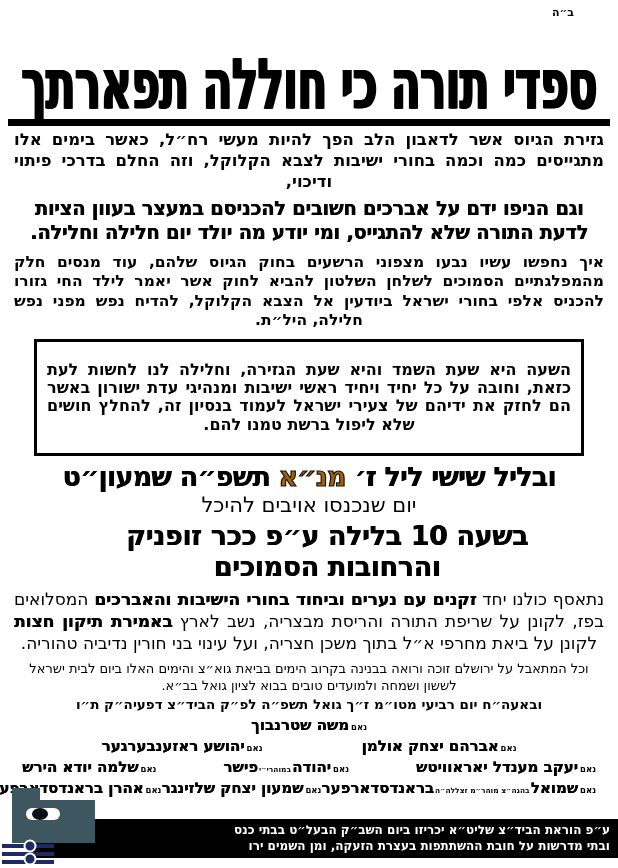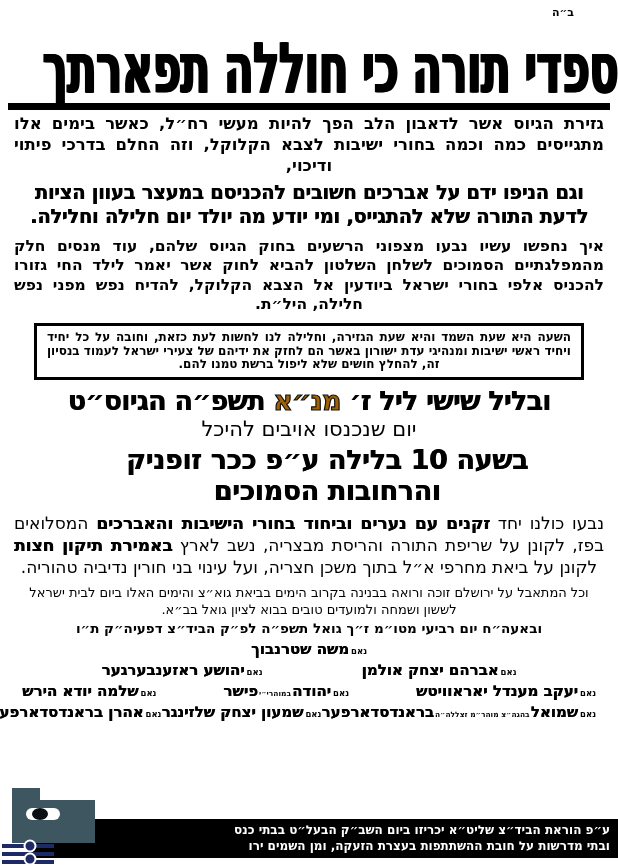--- a/index.html
+++ b/index.html
@@ -3,34 +3,34 @@
 <meta charset="utf-8">
 <style>
   html,body{margin:0;padding:0;}
   body{
     width:618px;height:868px;position:relative;overflow:hidden;
     background:#ffffff;color:#000;direction:rtl;
     font-family:"DejaVu Sans","Liberation Sans",sans-serif;
   }
   .bsd{position:absolute;top:6px;right:44px;font-size:11px;font-weight:bold;}
 
-  .title-wrap{padding-top:12px;height:88px;display:flex;align-items:flex-end;justify-content:flex-start;}
+  .title-wrap{padding-top:28px;height:88px;display:flex;align-items:flex-end;justify-content:center;}
   .title{
     font-size:44px;font-weight:bold;letter-spacing:-1px;white-space:nowrap;line-height:.92;
     transform:scaleY(1.6);transform-origin:50% 100%;
     text-shadow:1px 0 0 #000,-1px 0 0 #000;
   }
   .title-rule{height:7px;background:#000;margin:3px 8px 4px 8px;}
 
   .p1{margin:2px 14px 0;font-size:16.5px;font-weight:bold;line-height:1.26;text-align:justify;text-align-last:center;}
   .p2{margin:5px 10px 0;font-size:19.5px;font-weight:bold;line-height:1.22;text-align:center;
       letter-spacing:-.3px;text-shadow:.5px 0 0 #000;}
   .p3{margin:8px 14px 0;font-size:15.5px;font-weight:bold;line-height:1.26;text-align:justify;text-align-last:center;}
-  .box{border:3px solid #000;margin:8px 34px 0;padding:5px 10px;
-       font-size:12px;font-weight:bold;line-height:1.14;text-align:justify;text-align-last:center;}
+  .box{border:3px solid #000;margin:8px 34px 0;padding:19px 10px;
+       font-size:16px;font-weight:bold;line-height:1.14;text-align:justify;text-align-last:center;}
 
   .ev1{margin-top:5px;text-align:center;font-size:27px;font-weight:bold;letter-spacing:-.8px;
        text-shadow:.6px 0 0 #000;white-space:nowrap;}
   .ev1 .outlined{color:#a16207;text-shadow:none;-webkit-text-stroke:1.2px #111;}
   .ev2{text-align:center;font-size:21px;font-weight:normal;margin-top:1px;}
   .ev3{text-align:center;font-size:27px;font-weight:bold;letter-spacing:-.4px;line-height:1.15;
        margin-top:3px;text-shadow:.6px 0 0 #000;padding-left:36px;}
 
   .gather{margin:7px 14px 0;font-size:17px;line-height:1.28;text-align:justify;text-align-last:center;}
   .gather b{font-weight:bold;text-shadow:.5px 0 0 #000;}
@@ -62,30 +62,30 @@
   <div class="title">ספדי תורה כי חוללה תפארתך</div>
 </div>
 <div class="title-rule"></div>
 
 <div class="p1">גזירת הגיוס אשר לדאבון הלב הפך להיות מעשי רח״ל, כאשר בימים אלו מתגייסים כמה וכמה בחורי ישיבות לצבא הקלוקל, וזה החלם בדרכי פיתוי ודיכוי,</div>
 <div class="p2">וגם הניפו ידם על אברכים חשובים להכניסם במעצר בעוון הציות לדעת התורה שלא להתגייס, ומי יודע מה יולד יום חלילה וחלילה.</div>
 <div class="p3">איך נחפשו עשיו נבעו מצפוני הרשעים בחוק הגיוס שלהם, עוד מנסים חלק מהמפלגתיים הסמוכים לשלחן השלטון להביא לחוק אשר יאמר לילד החי גזורו להכניס אלפי בחורי ישראל ביודעין אל הצבא הקלוקל, להדיח נפש מפני נפש חלילה, היל״ת.</div>
 <div class="box">השעה היא שעת השמד והיא שעת הגזירה, וחלילה לנו לחשות לעת כזאת, וחובה על כל יחיד ויחיד ראשי ישיבות ומנהיגי עדת ישורון באשר הם לחזק את ידיהם של צעירי ישראל לעמוד בנסיון זה, להחלץ חושים שלא ליפול ברשת טמנו להם.</div>
 
 <div class="ev1">
-  <span>ובליל שישי ליל ז׳ </span><span class="outlined">מנ״א</span><span> תשפ״ה הגיוס״ט</span>
+  <span>ובליל שישי ליל ז׳ </span><span class="outlined">מנ״א</span><span> תשפ״ה שמעון״ט</span>
 </div>
 <div class="ev2">יום שנכנסו אויבים להיכל</div>
 <div class="ev3">
   <div>בשעה 10 בלילה ע״פ ככר זופניק</div>
   <div>והרחובות הסמוכים</div>
 </div>
 
 <div class="gather">
-  <span>נבעו כולנו יחד </span><b>זקנים עם נערים וביחוד בחורי הישיבות והאברכים</b><span> המסלואים בפז, לקונן על שריפת התורה והריסת מבצריה, נשב לארץ </span><b>באמירת תיקון חצות</b><span> לקונן על ביאת מחרפי א״ל בתוך משכן חצריה, ועל עינוי בני חורין נדיביה טהוריה.</span>
+  <span>נתאסף כולנו יחד </span><b>זקנים עם נערים וביחוד בחורי הישיבות והאברכים</b><span> המסלואים בפז, לקונן על שריפת התורה והריסת מבצריה, נשב לארץ </span><b>באמירת תיקון חצות</b><span> לקונן על ביאת מחרפי א״ל בתוך משכן חצריה, ועל עינוי בני חורין נדיביה טהוריה.</span>
 </div>
 
 <div class="consol">וכל המתאבל על ירושלם זוכה ורואה בבנינה בקרוב הימים בביאת גוא״צ והימים האלו ביום לבית ישראל לששון ושמחה ולמועדים טובים בבוא לציון גואל בב״א.</div>
 <div class="dateline">ובאעה״ח יום רביעי מטו״מ ז״ך גואל תשפ״ה לפ״ק הביד״צ דפעיה״ק ת״ו</div>
 
 <div class="sigs">
   <div class="sig-row center">
     <span class="sig"><span class="neum">נאם</span><span>משה שטרנבוך</span></span>
   </div>
   <div class="sig-row two">

